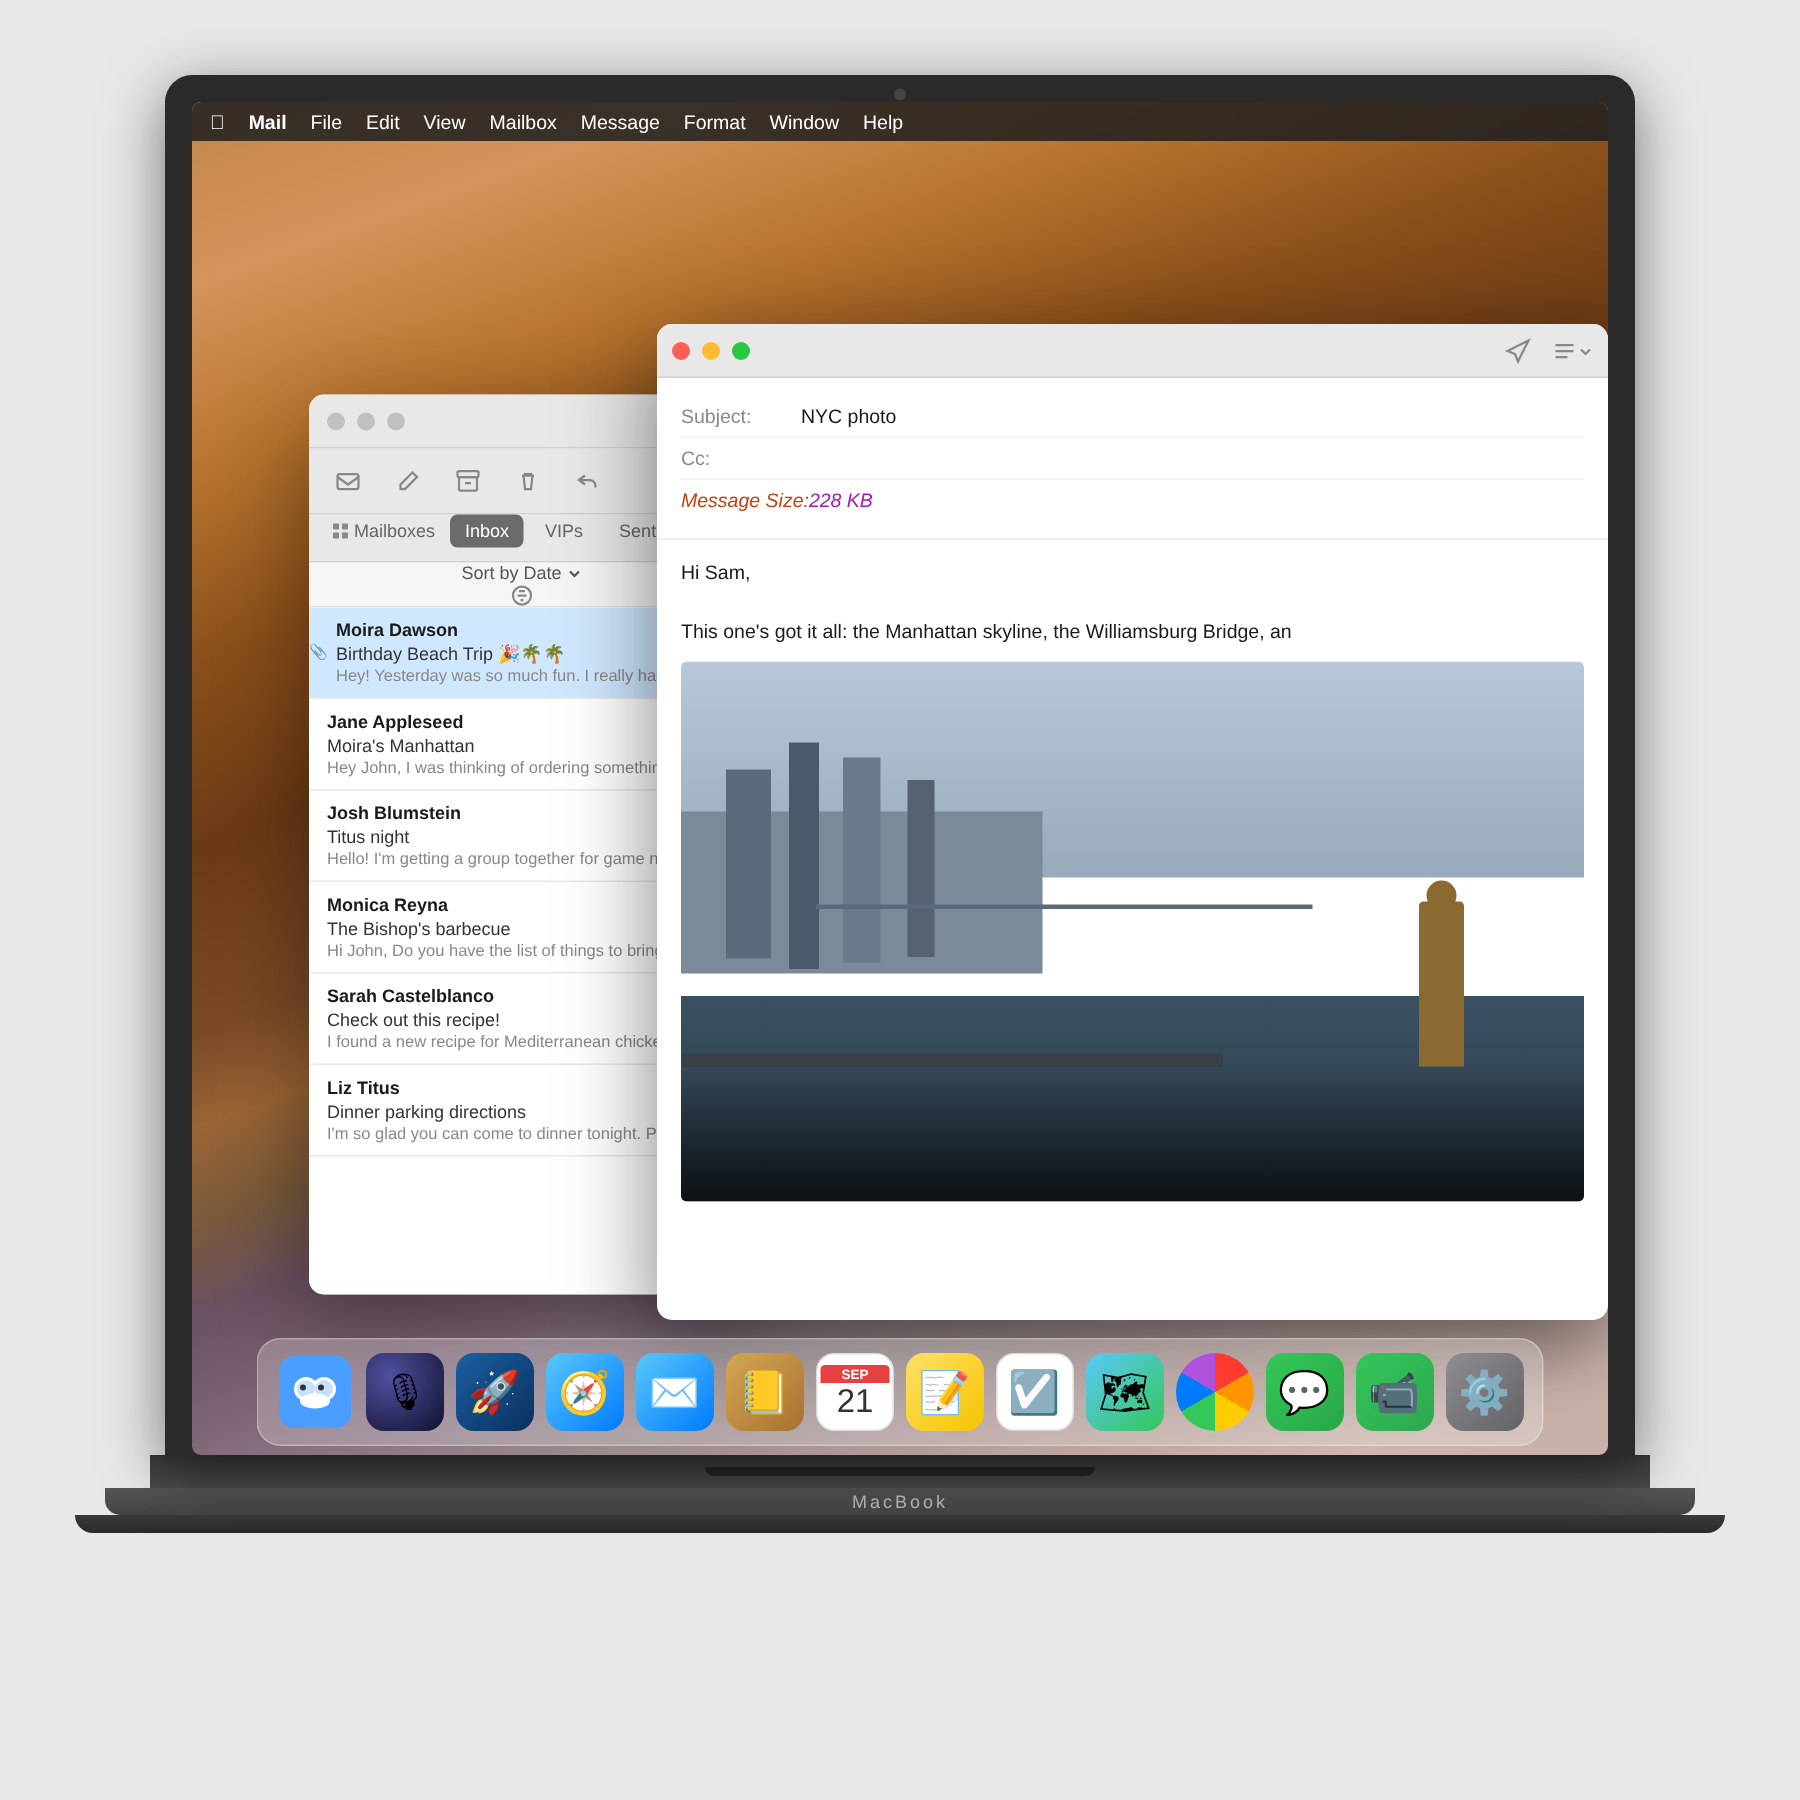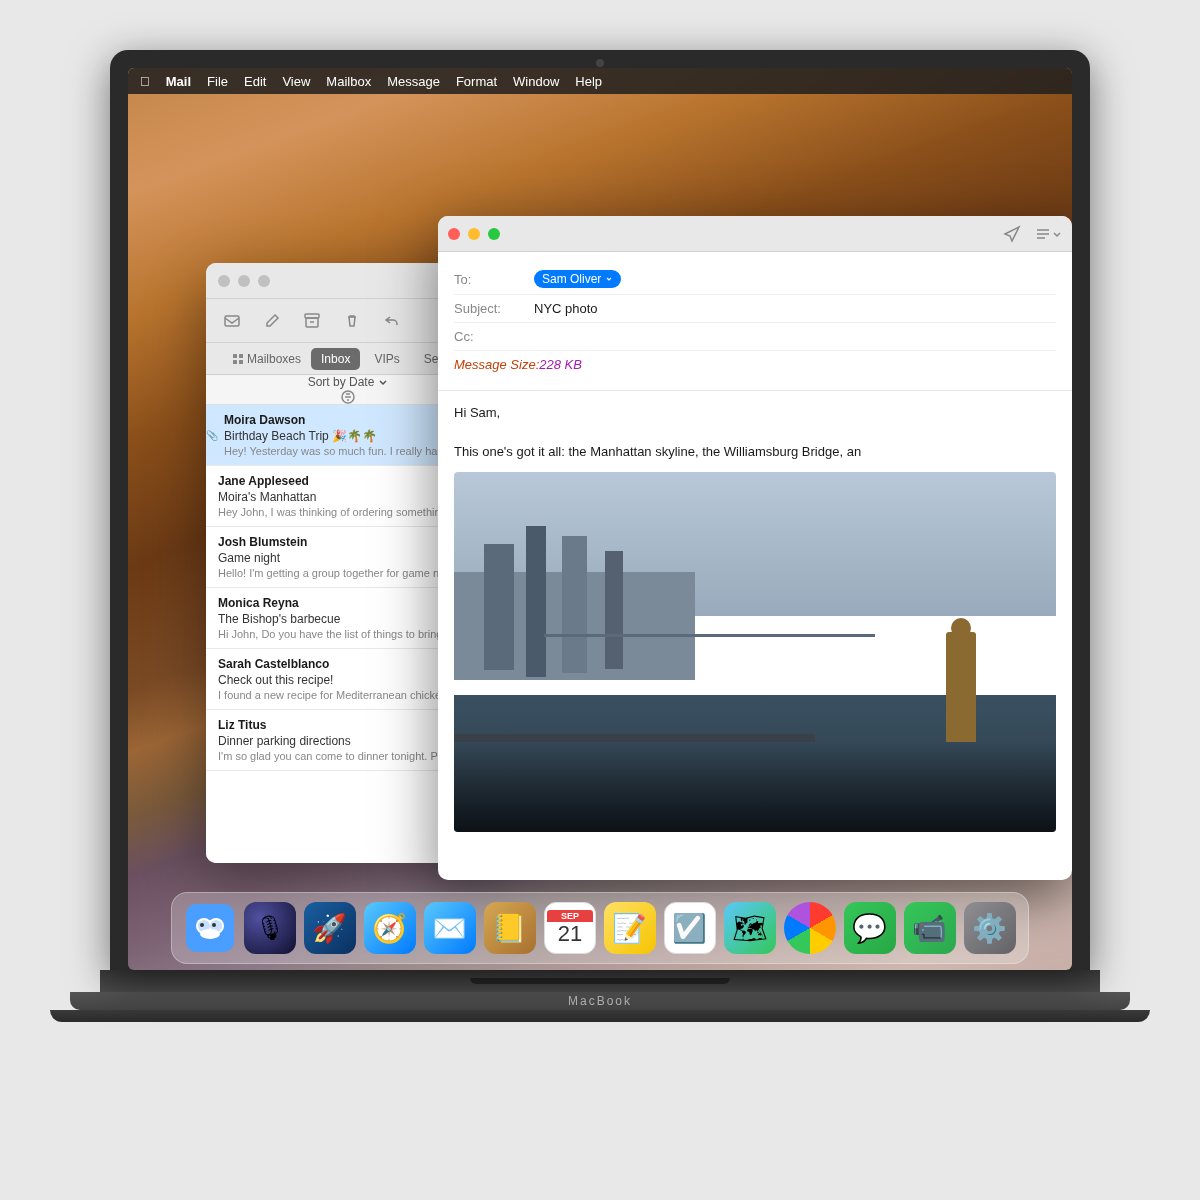--- a/index.html
+++ b/index.html
@@ -187,22 +187,22 @@
       color: #888;
       font-size: 14px;
       border-radius: 4px;
     }
 
     
     .mail-tabs {
       height: 32px;
       background: #e8e8e8;
       display: flex;
-      align-items: center;
-      padding: 0 20px;
+      align-items: flex-start;
+      padding: 0 9px;
       gap: 4px;
       border-bottom: 1px solid #d0d0d0;
     }
 
     .mail-tab {
       padding: 4px 10px;
       border-radius: 5px;
       font-size: 12px;
       cursor: pointer;
       color: #666;
@@ -494,21 +494,21 @@
               </div>
               <div class="email-subject">Moira's Manhattan</div>
               <div class="email-preview">Hey John, I was thinking of ordering something for Moira for her birthday....</div>
             </div>
 
             <div class="email-item">
               <div class="email-header">
                 <span class="email-sender">Josh Blumstein</span>
                 <span class="email-date">7/13/18</span>
               </div>
-              <div class="email-subject">Game night</div>
+              <div class="email-subject">Titus night</div>
               <div class="email-preview">Hello! I'm getting a group together for game night on Friday evening. Wonde...</div>
             </div>
 
             <div class="email-item">
               <div class="email-header">
                 <span class="email-sender">Monica Reyna</span>
                 <span class="email-date">7/13/18</span>
               </div>
               <div class="email-subject">The Bishop's barbecue</div>
               <div class="email-preview">Hi John, Do you have the list of things to bring to the Bishop's barbecue? I s...</div>
@@ -553,29 +553,20 @@
                 </svg>
                 <svg width="8" height="8" viewBox="0 0 8 8">
                     <path d="M1 3l3 3 3-3" stroke="#888" stroke-width="1.5" fill="none"></path>
                   </svg>
               </button>
             </div>
           </div>
 
           <div class="compose-fields">
             <div class="compose-field-row">
-              <span class="field-label">To:</span>
-              <span class="recipient-badge">
-                <span>Sam Oliver</span>
-                <svg width="8" height="8" viewBox="0 0 8 8">
-                    <path d="M2 3l2 2 2-2" stroke="#fff" stroke-width="1.2" fill="none"></path>
-                  </svg>
-              </span>
-            </div>
-            <div class="compose-field-row">
               <span class="field-label">Subject:</span>
               <span class="field-value">NYC photo</span>
             </div>
             <div class="compose-field-row">
               <span class="field-label">Cc:</span>
               <input type="text" style="border: none; outline: none; font-size: 13px; color: rgb(26, 26, 26); flex: 1 1 0%; background: transparent;" value="">
             </div>
             <div class="compose-field-row">
               <span class="field-label" style="color:#c2410c;font-style:italic;">Message Size:</span>
               <span class="field-value" style="color:#a21caf;font-style:italic;">228 KB</span>

